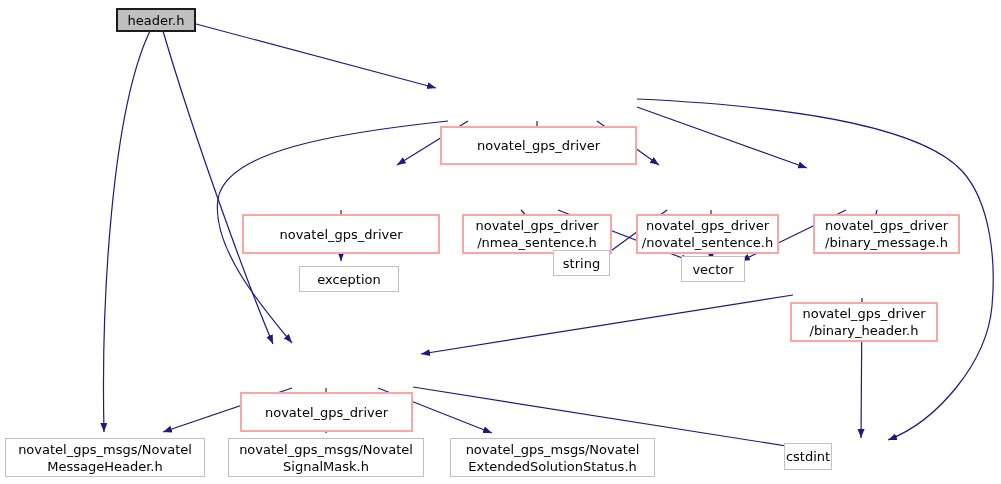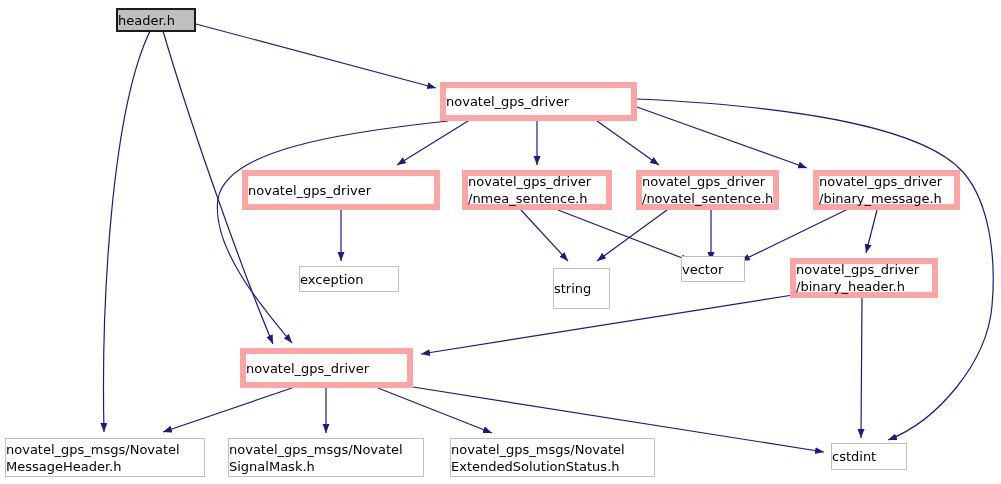--- a/index.html
+++ b/index.html
@@ -5,25 +5,25 @@
   html,body{margin:0;padding:0;background:#fff;}
   .canvas{
     position:relative;width:1001px;height:484px;background:#ffffff;
     font-family:"DejaVu Sans","Liberation Sans",sans-serif;
     font-size:13px;color:#000;overflow:hidden;
   }
   svg.edges{position:absolute;left:0;top:0;width:1001px;height:484px;pointer-events:none;}
   path.edge{fill:none;stroke-width:1.2px;}
   .node{
     position:absolute;box-sizing:border-box;
-    display:flex;flex-direction:column;align-items:flex-start;justify-content:center;
+    display:flex;flex-direction:column;align-items:center;justify-content:center;
     text-align:center;line-height:17px;background:#ffffff;white-space:nowrap;
     cursor:default;
   }
-  .node.main{border:6px solid #fca5a5;}
+  .node.main{border:2px solid #fca5a5;margin-top:44px;}
   .node.light{border:1px solid #c0c0c0;}
   .node.highlight{background:#bfbfbf;border:2px solid #1c1c1c;}
   .node span:empty{display:none;}
 </style>
 </head>
 <body>
 
 <div class="canvas">
 
   <svg class="edges" viewBox="0 0 1001 484">
@@ -84,21 +84,21 @@
   <div class="node main" style="left:813px;top:170px;width:147px;height:40px">
     <span>novatel_gps_driver</span>
     <span>/binary_message.h</span>
   </div>
 
   <div class="node light" style="left:299px;top:266px;width:100px;height:26px">
     <span>exception</span>
 
   </div>
 
-  <div class="node light" style="left:553px;top:268px;width:57px;height:41px">
+  <div class="node light" style="left:553px;top:250px;width:57px;height:26px">
     <span>string</span>
 
   </div>
 
   <div class="node light" style="left:681px;top:256px;width:64px;height:26px">
     <span>vector</span>
 
   </div>
 
   <div class="node main" style="left:790px;top:258px;width:148px;height:40px">
@@ -118,18 +118,18 @@
   <div class="node light" style="left:228px;top:438px;width:196px;height:39px">
     <span>novatel_gps_msgs/Novatel</span>
     <span>SignalMask.h</span>
   </div>
 
   <div class="node light" style="left:450px;top:438px;width:205px;height:39px">
     <span>novatel_gps_msgs/Novatel</span>
     <span>ExtendedSolutionStatus.h</span>
   </div>
 
-  <div class="node light" style="left:831px;top:443px;width:76px;height:27px">
+  <div class="node light" style="left:784px;top:443px;width:48px;height:27px">
     <span>cstdint</span>
 
   </div>
 
 </div>
 
 </body></html>

